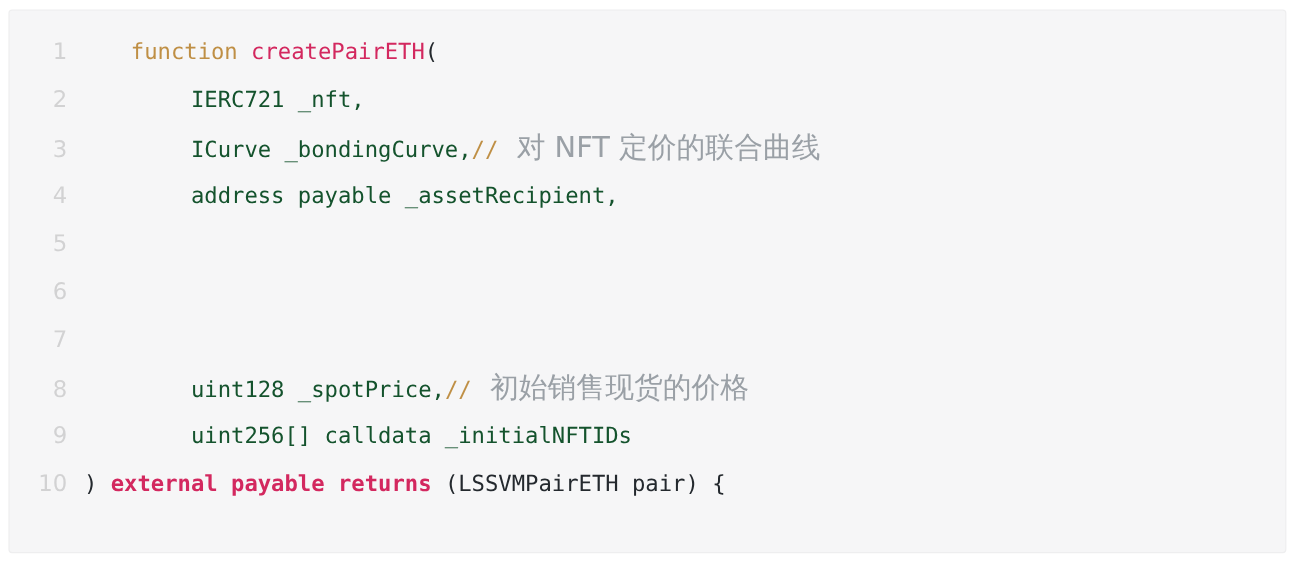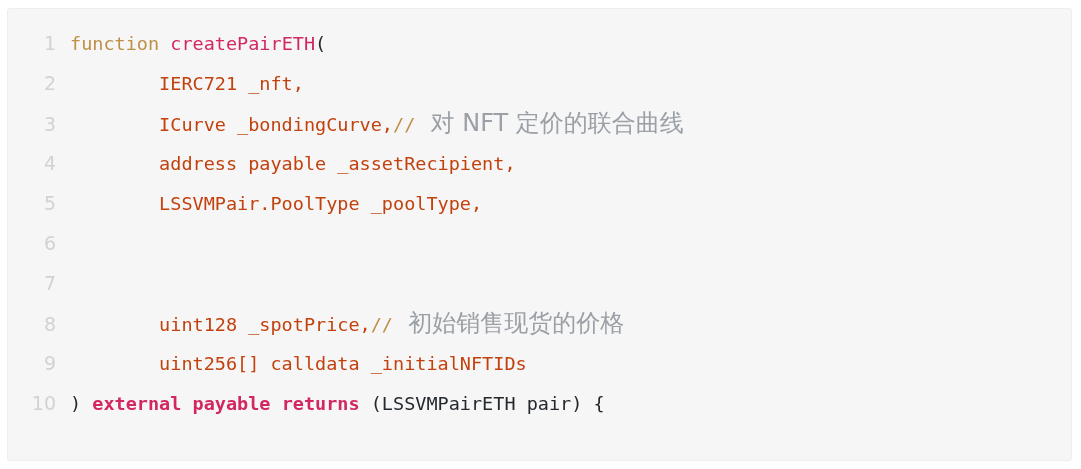--- a/index.html
+++ b/index.html
@@ -60,43 +60,43 @@
   }
 
   .src {
     font-family: "DejaVu Sans Mono", "Liberation Mono", monospace;
     font-size: 18.5px;
     letter-spacing: 0px;
     color: #24292e;
     white-space: pre;
   }
 
-  .tok-keyword { color: #bf8f45; }
+  .tok-keyword { color: #bf8f45; margin-left: 39px; }
   .tok-fn      { color: #d3285f; }
   .tok-kw-red  { color: #d3285f; font-weight: bold; }
   .tok-punct   { color: #24292e; }
-  .tok-plain   { color: #c2410c; }
+  .tok-plain   { color: #14532d; }
   .tok-comment-mark { color: #bf8f45; }
   .tok-comment {
     color: #9aa0a6;
     font-family: "DejaVu Sans", "Liberation Sans", sans-serif;
     font-size: 24px;
   }
 </style>
 </head>
 <body>
 
 <div id="page">
   <div class="code-block">
     <div class="code-lines">
         <div class="code-line"><span class="ln">1</span><span class="src"><span class="tok-keyword">function</span><span class="tok-plain"> </span><span class="tok-fn">createPairETH</span><span class="tok-punct">(</span></span></div>
         <div class="code-line"><span class="ln">2</span><span class="src"><span class="tok-plain">        IERC721 _nft,</span></span></div>
         <div class="code-line"><span class="ln">3</span><span class="src"><span class="tok-plain">        ICurve _bondingCurve,</span><span class="tok-comment-mark">//</span><span class="tok-comment">  对 NFT 定价的联合曲线</span></span></div>
         <div class="code-line"><span class="ln">4</span><span class="src"><span class="tok-plain">        address payable _assetRecipient,</span></span></div>
-        <div class="code-line"><span class="ln">5</span><span class="src"><span class="tok-plain">        LSSVMPair.PoolType _poolType,</span></span></div>
+        <div class="code-line"><span class="ln">5</span></div>
         <div class="code-line"><span class="ln">6</span></div>
         <div class="code-line"><span class="ln">7</span></div>
         <div class="code-line"><span class="ln">8</span><span class="src"><span class="tok-plain">        uint128 _spotPrice,</span><span class="tok-comment-mark">//</span><span class="tok-comment">  初始销售现货的价格</span></span></div>
         <div class="code-line"><span class="ln">9</span><span class="src"><span class="tok-plain">        uint256[] calldata _initialNFTIDs</span></span></div>
         <div class="code-line"><span class="ln">10</span><span class="src"><span class="tok-punct">) </span><span class="tok-kw-red">external payable returns</span><span class="tok-punct"> (LSSVMPairETH pair) {</span></span></div>
       </div>
   </div>
 </div>
 
 </body></html>

